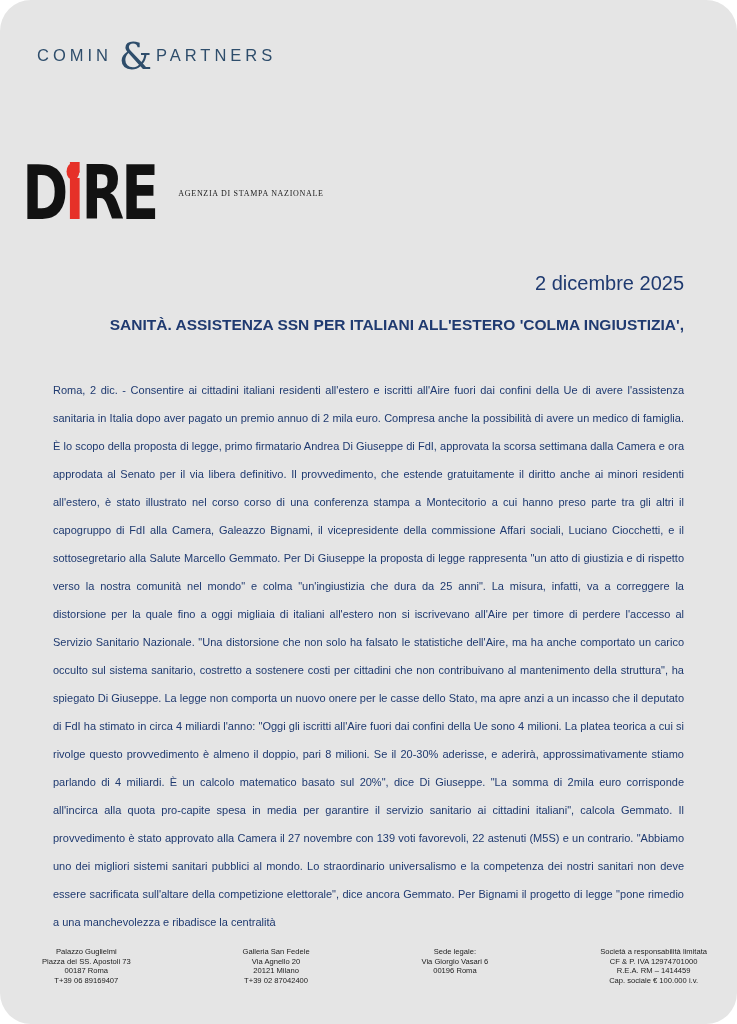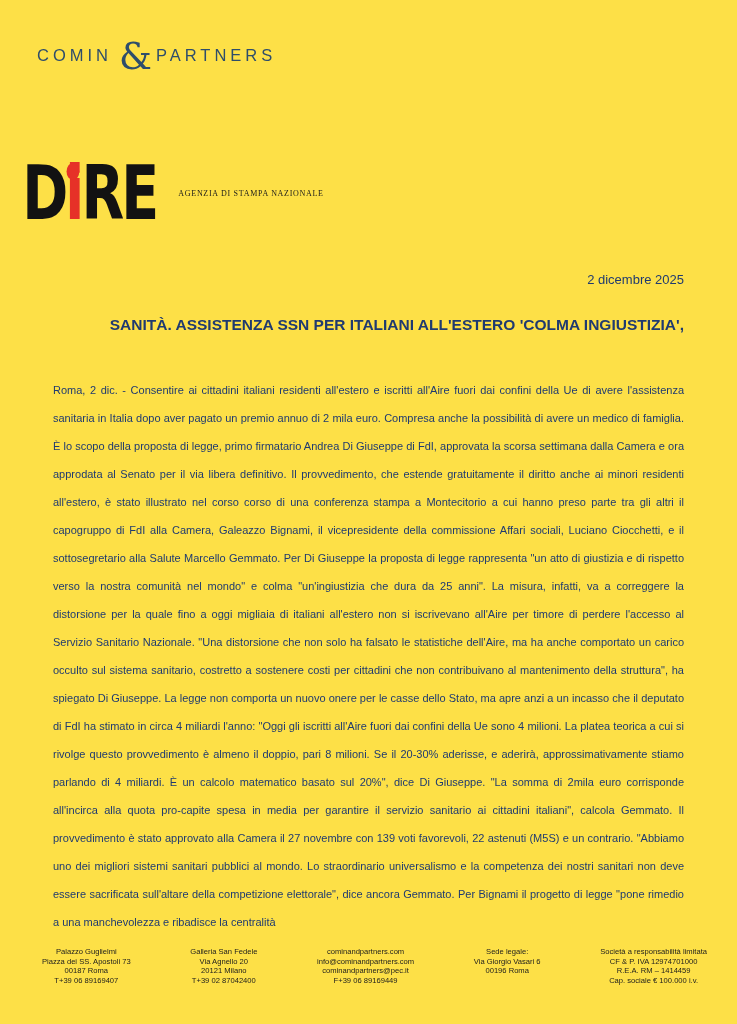--- a/index.html
+++ b/index.html
@@ -1,22 +1,23 @@
 <!DOCTYPE html>
 <html><head>
 <meta charset="utf-8">
 <style>
   html, body { margin: 0; padding: 0; background: #ffffff; }
   .page {
     position: relative;
     width: 737px;
     height: 1024px;
-    background: #fde047;
+    background: #e5e5e5;
     overflow: hidden;
     font-family: "Liberation Sans", sans-serif;
+    border-radius: 31px;
   }
 
   
   .company-logo {
     position: absolute;
     left: 37px;
     top: 40px;
     display: flex;
     align-items: center;
     color: #2e4d6b;
@@ -78,21 +79,21 @@
     letter-spacing: 0.7px;
     color: #1a1a1a;
     white-space: nowrap;
   }
 
   
   .date-line {
     position: absolute;
     top: 272px;
     right: 53px;
-    font-size: 13px;
+    font-size: 20px;
     text-align: right;
   }
   .doc-title {
     position: absolute;
     left: 53px;
     top: 313px;
     width: 631px;
     font-size: 15.5px;
     font-weight: bold;
     line-height: 24px;
@@ -155,26 +156,20 @@
       <div>00187 Roma</div>
       <div>T+39 06 89169407</div>
     </div>
     <div class="footer-col">
       <div>Galleria San Fedele</div>
       <div>Via Agnello 20</div>
       <div>20121 Milano</div>
       <div>T+39 02 87042400</div>
     </div>
     <div class="footer-col">
-      <div>cominandpartners.com</div>
-      <div>info@cominandpartners.com</div>
-      <div>cominandpartners@pec.it</div>
-      <div>F+39 06 89169449</div>
-    </div>
-    <div class="footer-col">
       <div>Sede legale:</div>
       <div>Via Giorgio Vasari 6</div>
       <div>00196 Roma</div>
     </div>
     <div class="footer-col">
       <div>Società a responsabilità limitata</div>
       <div>CF &amp; P. IVA 12974701000</div>
       <div>R.E.A. RM – 1414459</div>
       <div>Cap. sociale € 100.000 i.v.</div>
     </div>

